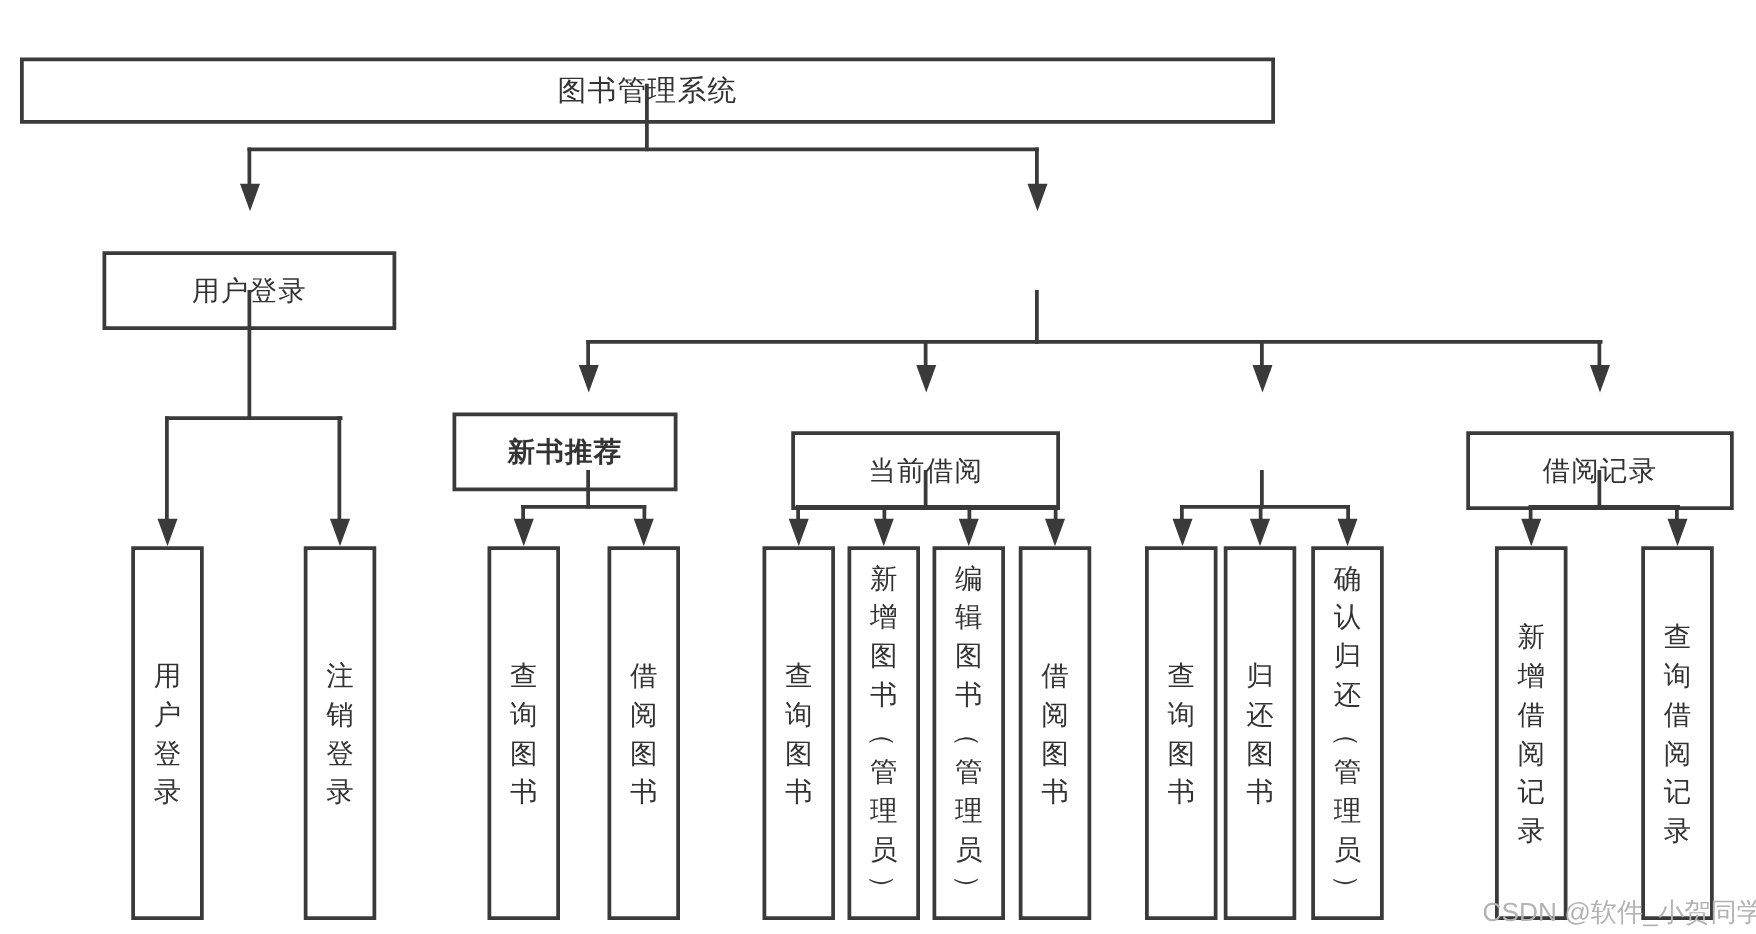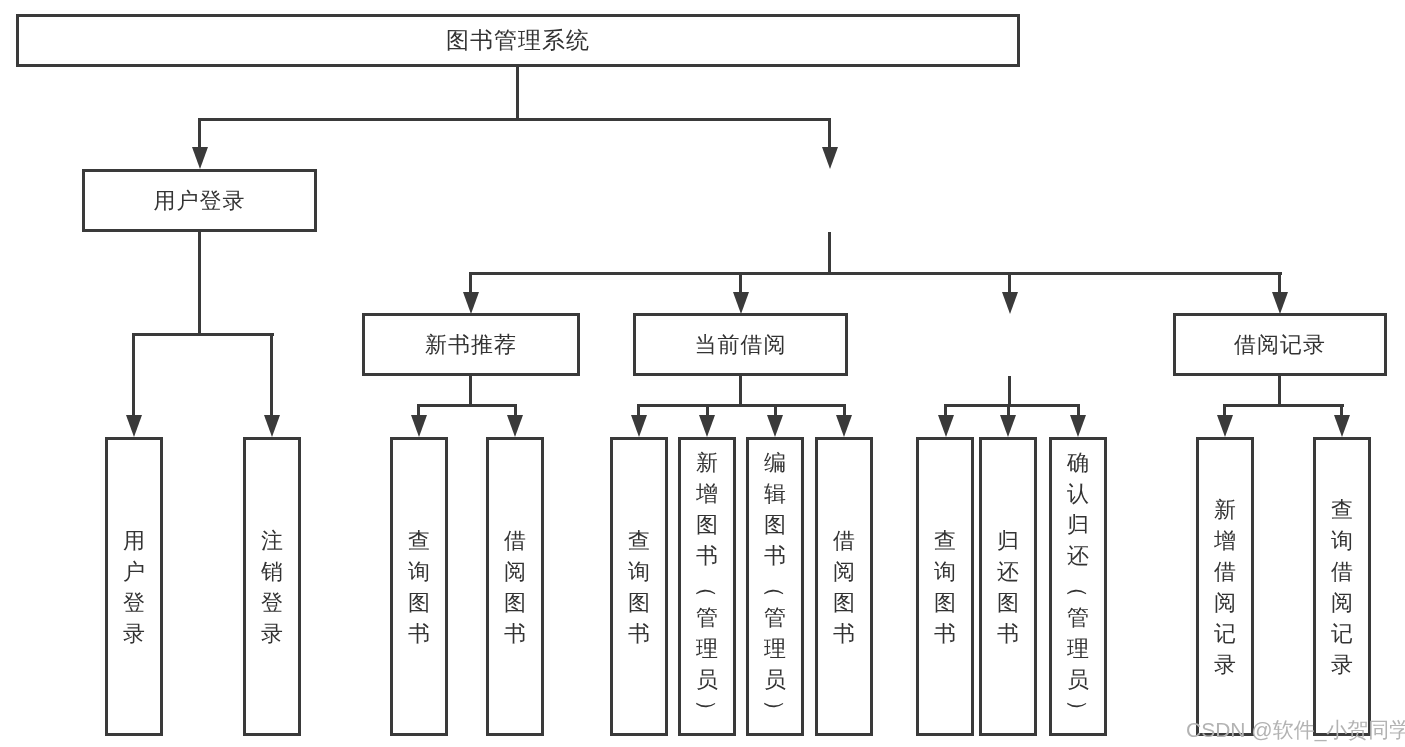--- a/index.html
+++ b/index.html
@@ -13,20 +13,21 @@
     color: #333333;
   }
   .box {
     position: absolute;
     box-sizing: border-box;
     background: #ffffff;
     border: 3px solid #3a3a3a;
     display: flex;
     align-items: center;
     justify-content: center;
+    margin-top: 32px;
   }
   .hlabel {
     font-size: 22px;
     letter-spacing: 1px;
     color: #333333;
     white-space: nowrap;
   }
   .root-label { font-size: 23px; }
   .vbox {
     position: absolute;
@@ -82,21 +83,21 @@
 
   <div class="box" style="left:16px; top:14px; width:1004px; height:53px;">
     <span class="hlabel root-label">图书管理系统</span>
   </div>
 
   <div class="box" style="left:82px; top:169px; width:235px; height:63px;justify-content:center;">
     <span class="hlabel">用户登录</span>
   </div>
 
 
-  <div class="box" style="left:362px; top:313px; width:218px; height:63px;">
+  <div class="box" style="left:362px; top:298px; width:180px; height:63px;font-weight:bold;">
     <span class="hlabel">新书推荐</span>
   </div>
 
   <div class="box" style="left:633px; top:313px; width:215px; height:63px;">
     <span class="hlabel">当前借阅</span>
   </div>
 
 
   <div class="box" style="left:1173px; top:313px; width:214px; height:63px;">
     <span class="hlabel">借阅记录</span>

